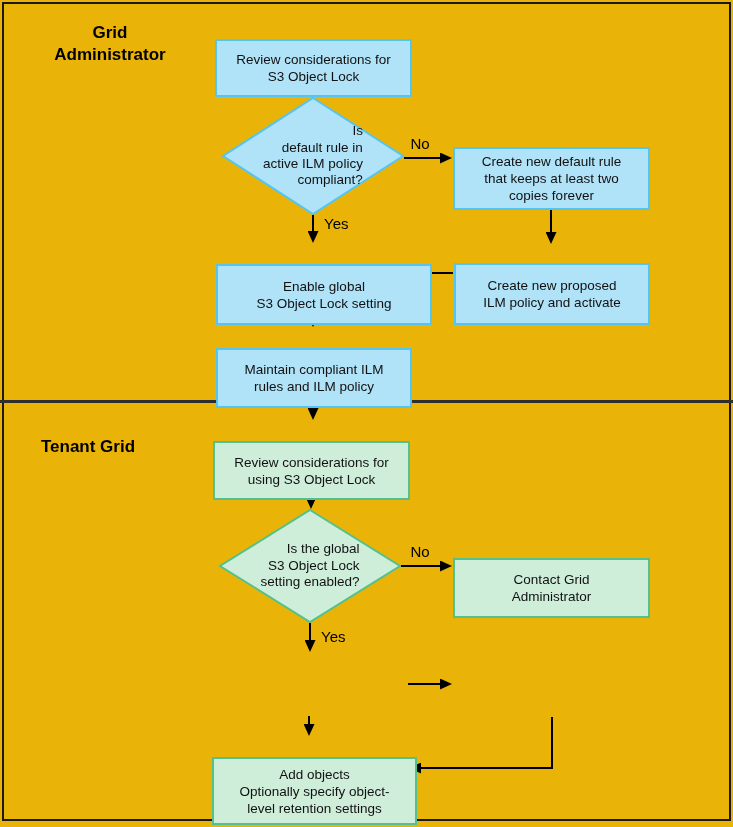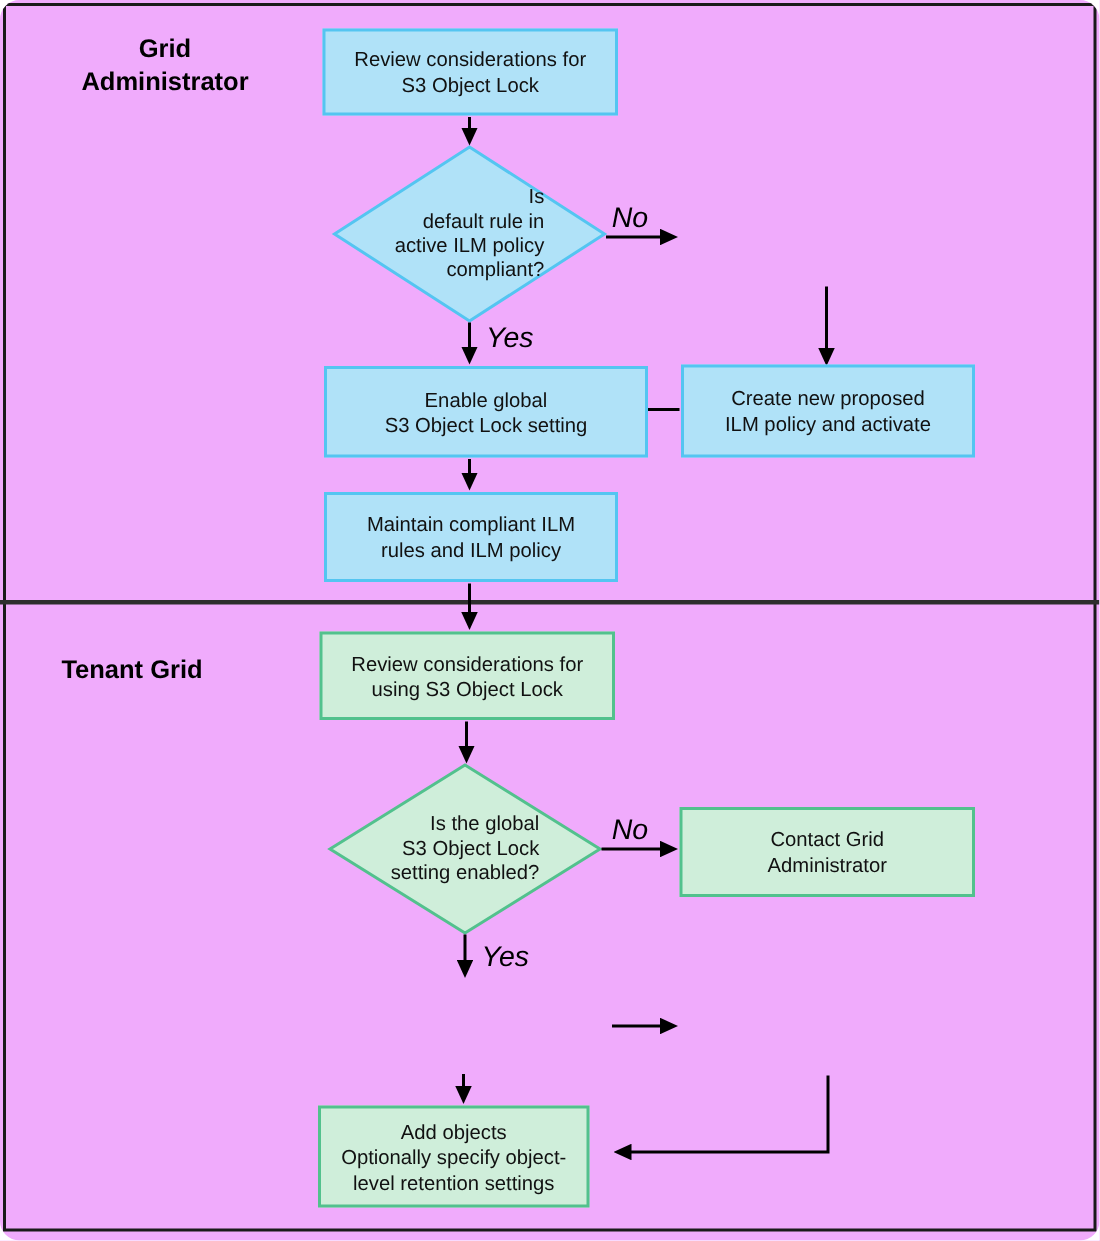--- a/index.html
+++ b/index.html
@@ -1,51 +1,51 @@
 <!DOCTYPE html>
 <html><head>
 <meta charset="utf-8">
 <style>
   html,body{margin:0;padding:0;background:#ffffff;}
   #stage{
     position:relative;
     width:733px;height:827px;
-    background:#f0abfc;
+    background:#eab308;
     font-family:"Liberation Sans","DejaVu Sans",sans-serif;
     color:#111;
     overflow:hidden;
-    border-radius:13px;
   }
   .frame{
     position:absolute;left:2px;top:2px;width:729px;height:819px;
     border:2px solid #1a1a1a;box-sizing:border-box;
   }
   .divider{
     position:absolute;left:0;top:400px;width:733px;height:3px;
     background:#2e2e2e;
   }
   svg.layer{position:absolute;left:0;top:0;}
   .node{
     position:absolute;box-sizing:border-box;
     display:flex;align-items:center;justify-content:center;
     text-align:center;font-size:13.5px;line-height:1.26;
     white-space:pre-line;
+    margin-top:20px;
   }
   .blue{background:#b0e2f8;border:2px solid #54c5f1;}
   .green{background:#cfeeda;border:2px solid #52c18d;}
   .diamond-text{
     position:absolute;display:flex;align-items:center;justify-content:center;
     text-align:right;font-size:13.5px;line-height:1.22;white-space:pre-line;
   }
   .section-label{
     position:absolute;font-weight:bold;font-size:17px;line-height:1.3;
     text-align:center;white-space:pre-line;color:#000;
   }
   .edge-label{
-    position:absolute;font-size:19px;color:#000;font-style:italic;
+    position:absolute;font-size:15px;color:#000;
   }
 </style>
 </head>
 <body>
 
 <div id="stage">
 
   <div class="frame"></div>
   <div class="divider"></div>
 
@@ -80,20 +80,23 @@
   <div class="section-label" style="left:8px;top:436px;width:160px;">Tenant Grid</div>
 
   <div class="node blue" style="left:215px;top:19px;width:197px;height:58px;">Review considerations for
 S3 Object Lock</div>
 
   <div class="diamond-text" style="left:233px;top:106px;width:160px;height:100px;">Is
 default rule in
 active ILM policy
 compliant?</div>
 
+  <div class="node blue" style="left:453px;top:127px;width:197px;height:63px;">Create new default rule
+that keeps at least two
+copies forever</div>
 
   <div class="node blue" style="left:216px;top:244px;width:216px;height:61px;">Enable global
 S3 Object Lock setting</div>
 
   <div class="node blue" style="left:454px;top:243px;width:196px;height:62px;">Create new proposed
 ILM policy and activate</div>
 
   <div class="node blue" style="left:216px;top:328px;width:196px;height:60px;">Maintain compliant ILM
 rules and ILM policy</div>
 
@@ -105,20 +108,20 @@
 
   <div class="diamond-text" style="left:230px;top:521px;width:160px;height:90px;">Is the global
 S3 Object Lock
 setting enabled?</div>
 
   <div class="node green" style="left:453px;top:538px;width:197px;height:60px;">Contact Grid
 Administrator</div>
 
 
 
-  <div class="node green" style="left:212px;top:737px;width:181px;height:68px;">Add objects
+  <div class="node green" style="left:212px;top:737px;width:205px;height:68px;">Add objects
 Optionally specify object-
 level retention settings</div>
 
   <div class="edge-label" style="left:403px;top:543px;width:34px;text-align:center;">No</div>
   <div class="edge-label" style="left:321px;top:628px;width:40px;">Yes</div>
 
 </div>
 
 </body></html>

